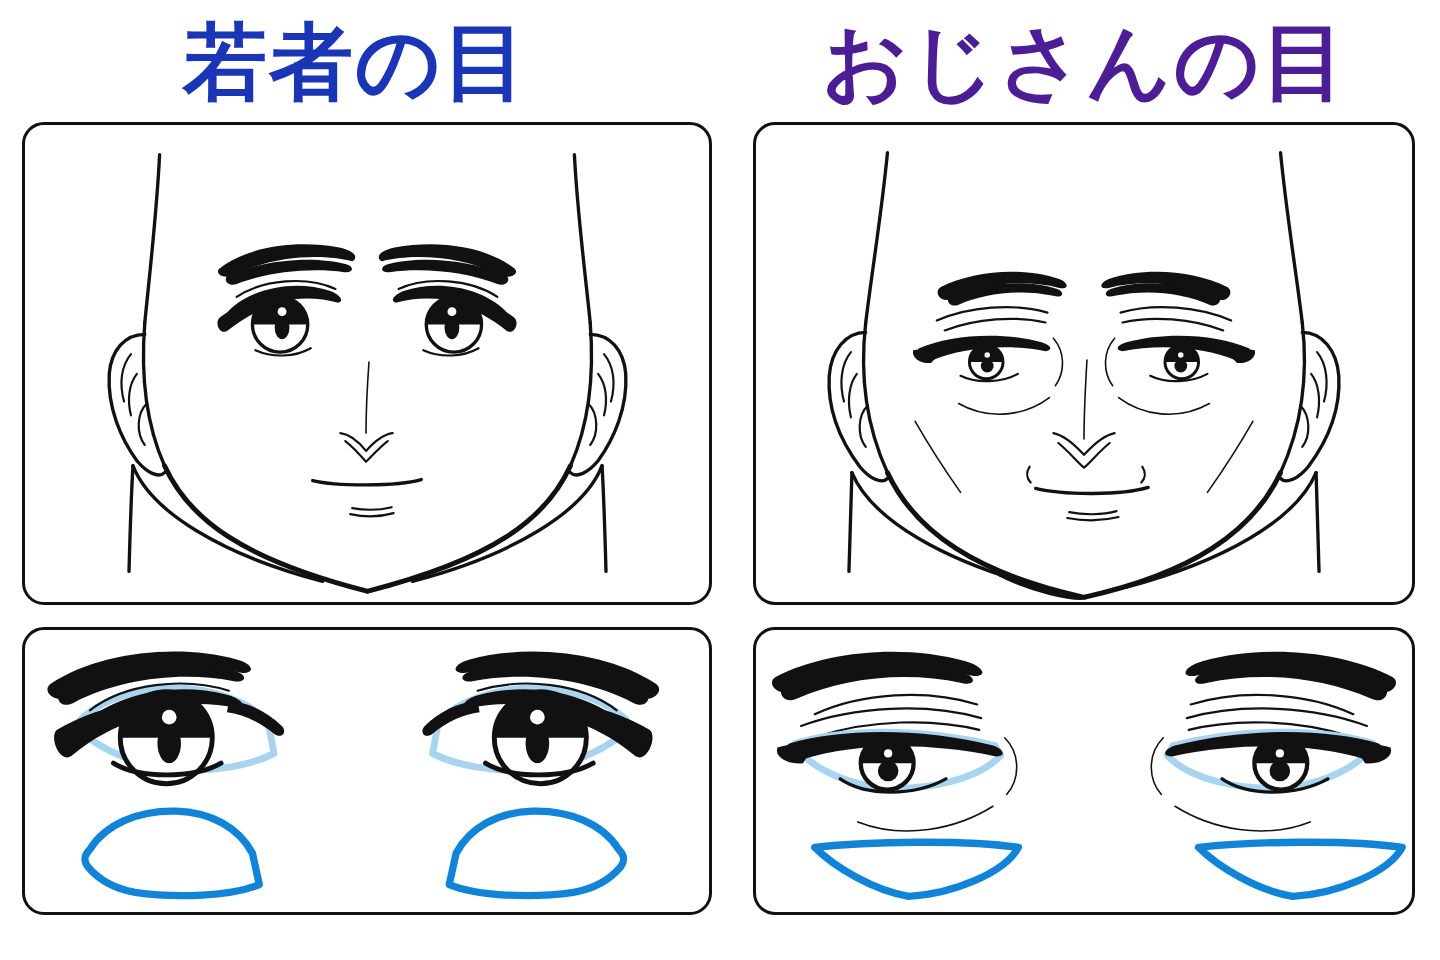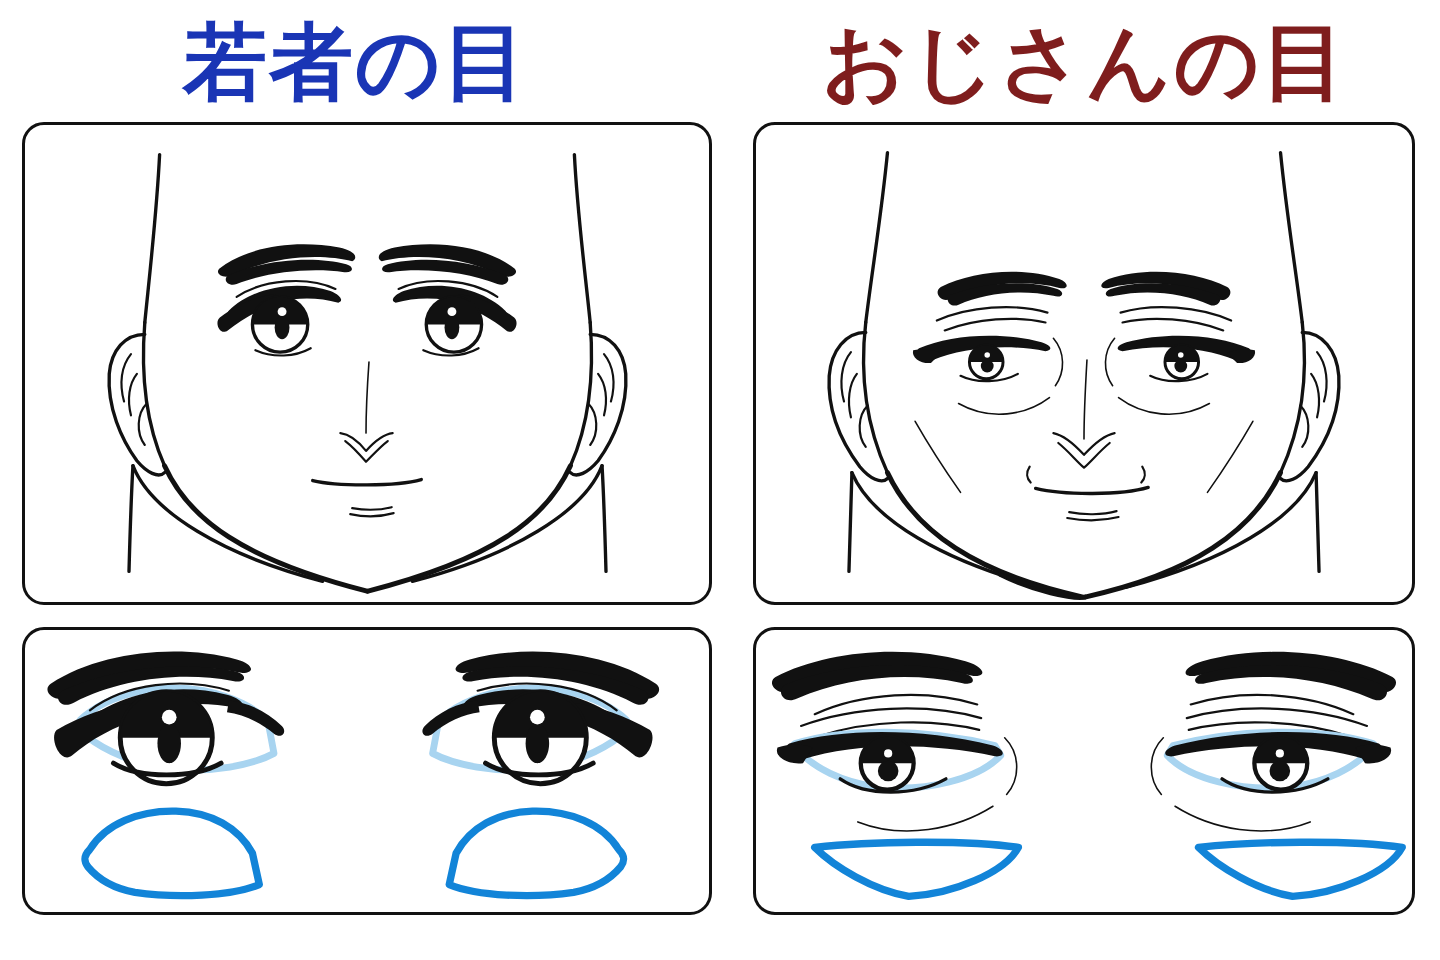--- a/index.html
+++ b/index.html
@@ -47,21 +47,21 @@
   .blue-soft{fill:none;stroke:#a8d4f0;stroke-width:7;stroke-linecap:round;stroke-linejoin:round;}
   .blue-bold{fill:none;stroke:#1284d8;stroke-width:7.5;stroke-linecap:round;stroke-linejoin:round;}
 </style>
 </head>
 <body>
 
 <div class="stage">
 
   <div class="title" id="title-young" style="color:#1a35b5;">若者の目</div>
 
-  <div class="title" id="title-old" style="color:#7f1d1d;">おじさんの目</div>
+  <div class="title" id="title-old" style="color:#4c1d95;">おじさんの目</div>
 
   <div class="panel" id="panel-young-face">
     <svg viewBox="0 0 690 483" preserveAspectRatio="xMidYMid meet">
 
       <path class="ink mid" d="M135 30 C 132 90 125 150 120 200"></path>
       <path class="ink mid" d="M555 30 C 558 90 566 150 571 200"></path>
 
       <path class="ink mid" d="M120 200 C 116 250 120 300 140 345"></path>
       <path class="ink mid" d="M571 200 C 575 250 571 300 551 345"></path>
 

